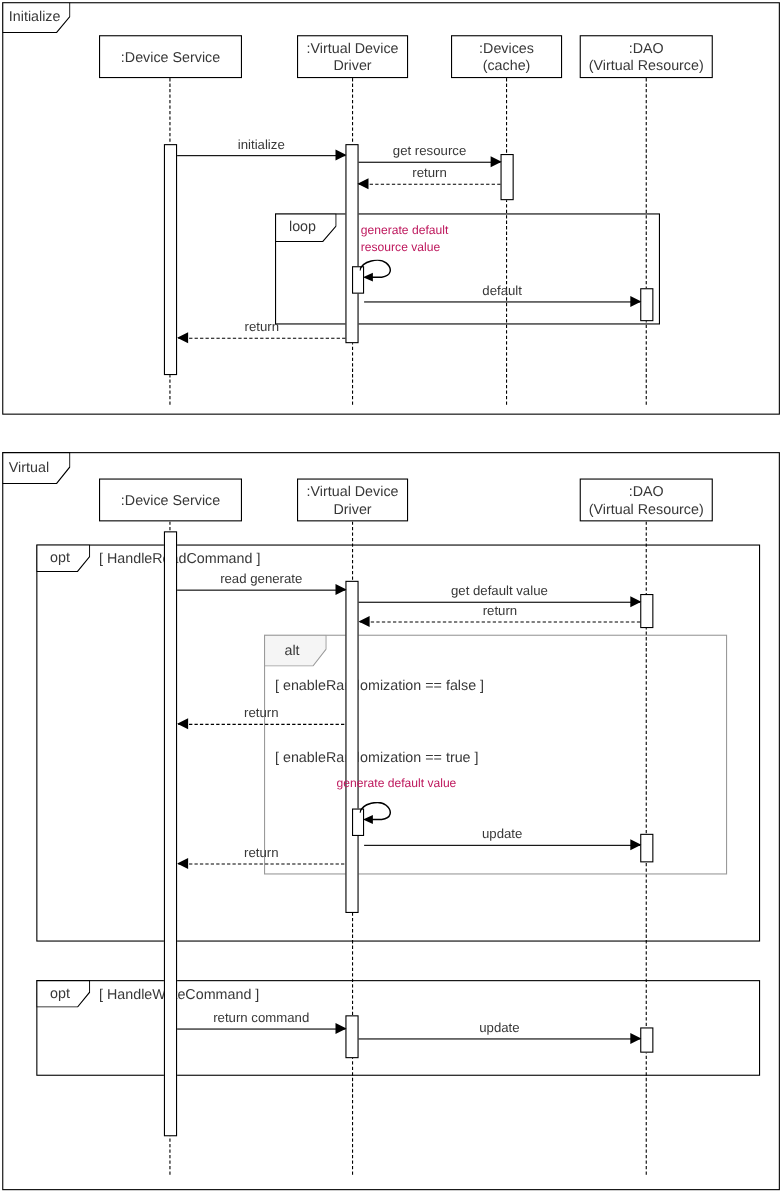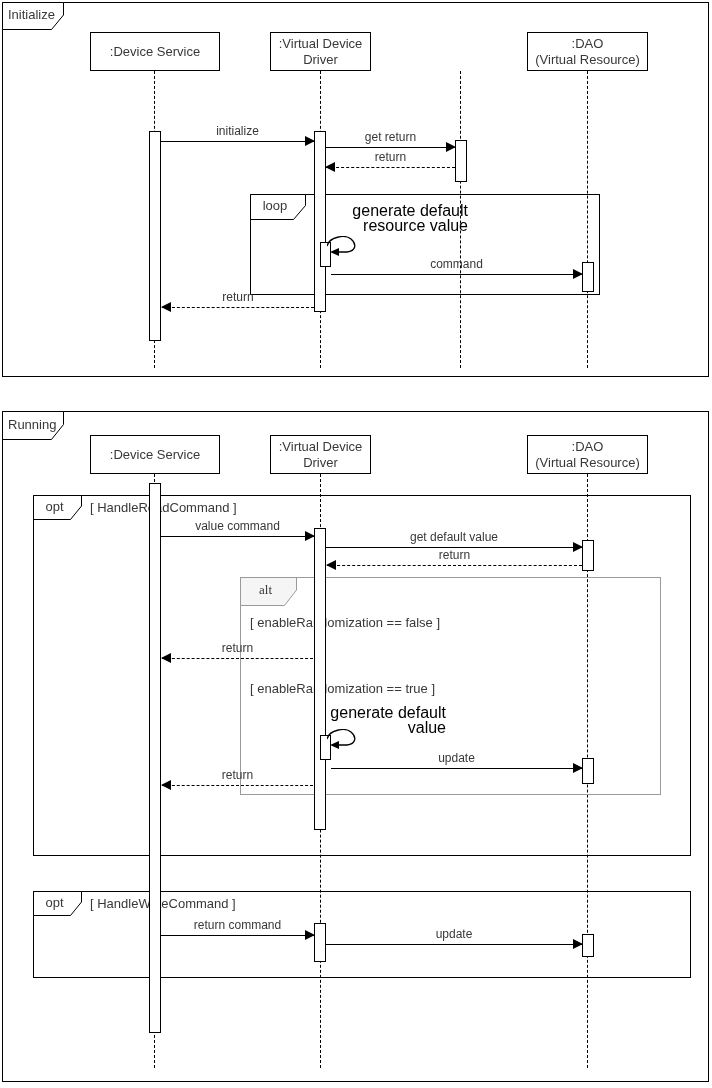--- a/index.html
+++ b/index.html
@@ -30,21 +30,21 @@
   .line{position:absolute;left:0;right:0;top:0;border-top:1px solid #000;}
   .line-dashed{border-top-style:dashed;}
   .ah-r{position:absolute;right:-1px;top:-5px;width:0;height:0;
         border-left:10px solid #000;border-top:5px solid transparent;border-bottom:5px solid transparent;}
   .ah-l{position:absolute;left:-1px;top:-5px;width:0;height:0;
         border-right:10px solid #000;border-top:5px solid transparent;border-bottom:5px solid transparent;}
   .mlabel{
     position:absolute;left:0;right:0;bottom:3px;text-align:center;
     font-size:12px;line-height:14px;color:#383838;white-space:nowrap;
   }
-  .note{position:absolute;font-size:16px;line-height:15px;color:#000000;text-align:right;
+  .note{position:absolute;font-size:11px;line-height:15px;color:#be185d;text-align:left;
         white-space:pre-line;z-index:5;}
   .selfarc{position:absolute;z-index:5;}
 </style>
 </head>
 <body>
 
 <div id="stage">
 
   <div class="frame" style="left:2px;top:2px;width:707px;height:375px;"></div>
 
@@ -56,20 +56,22 @@
   </div>
 
   <div class="lifeline" style="left:154px;top:71px;height:297px;"></div>
   <div class="lifeline" style="left:320px;top:71px;height:297px;"></div>
   <div class="lifeline" style="left:460px;top:71px;height:297px;"></div>
   <div class="lifeline" style="left:587px;top:71px;height:297px;"></div>
 
   <div class="head" style="left:90px;top:32px;width:130px;height:39px;">:Device Service</div>
   <div class="head" style="left:270px;top:32px;width:101px;height:39px;">:Virtual Device
 Driver</div>
+  <div class="head" style="left:410px;top:32px;width:101px;height:39px;">:Devices
+(cache)</div>
   <div class="head" style="left:527px;top:32px;width:121px;height:39px;">:DAO
 (Virtual Resource)</div>
 
   <div class="frag" style="left:250px;top:194px;width:350px;height:101px;"></div>
   <div class="pent" style="left:250px;top:194px;width:56px;height:26px;">
     <svg width="56" height="26" viewBox="0 0 56 26">
       <polygon points="0.5,0.5 55.5,0.5 55.5,11.5 43.5,25.5 0.5,25.5" fill="#ffffff" stroke="#000000"></polygon>
     </svg>
     <span class="pent-label center">loop</span>
   </div>
@@ -82,21 +84,21 @@
 
   <div class="msg" style="left:161px;top:141px;width:153px;">
     <div class="line"></div>
     <div class="ah-r"></div>
     <div class="mlabel">initialize</div>
   </div>
 
   <div class="msg" style="left:326px;top:147px;width:129px;">
     <div class="line"></div>
     <div class="ah-r"></div>
-    <div class="mlabel">get return</div>
+    <div class="mlabel">get resource</div>
   </div>
 
   <div class="msg" style="left:326px;top:167px;width:129px;">
     <div class="line line-dashed"></div>
     <div class="ah-l"></div>
     <div class="mlabel">return</div>
   </div>
 
   <div class="note" style="left:328px;top:203px;width:140px;">generate default
 resource value</div>
@@ -104,36 +106,36 @@
   <div class="selfarc" style="left:327px;top:236px;">
     <svg width="36" height="24" viewBox="0 0 36 24">
       <path d="M 0 10 C 2 1 18 -2 24 3 C 30 8 29 15 20 16 L 11 16" fill="none" stroke="#000000" stroke-width="1.3"></path>
       <polygon points="12,12 3,16 12,20" fill="#000000"></polygon>
     </svg>
   </div>
 
   <div class="msg" style="left:331px;top:274px;width:251px;">
     <div class="line"></div>
     <div class="ah-r"></div>
-    <div class="mlabel">command</div>
+    <div class="mlabel">default</div>
   </div>
 
   <div class="msg" style="left:162px;top:307px;width:152px;">
     <div class="line line-dashed"></div>
     <div class="ah-l"></div>
     <div class="mlabel">return</div>
   </div>
 
   <div class="frame" style="left:2px;top:411px;width:707px;height:671px;"></div>
 
   <div class="pent" style="left:2px;top:411px;width:62px;height:29px;">
     <svg width="62" height="29" viewBox="0 0 62 29">
       <polygon points="0.5,0.5 61.5,0.5 61.5,13.5 49.5,28.5 0.5,28.5" fill="#ffffff" stroke="#000000"></polygon>
     </svg>
-    <span class="pent-label">Running</span>
+    <span class="pent-label">Virtual</span>
   </div>
 
   <div class="lifeline" style="left:154px;top:474px;height:594px;"></div>
   <div class="lifeline" style="left:320px;top:474px;height:594px;"></div>
   <div class="lifeline" style="left:587px;top:474px;height:594px;"></div>
 
   <div class="head" style="left:90px;top:435px;width:130px;height:39px;">:Device Service</div>
   <div class="head" style="left:270px;top:435px;width:101px;height:39px;">:Virtual Device
 Driver</div>
   <div class="head" style="left:527px;top:435px;width:121px;height:39px;">:DAO
@@ -142,21 +144,21 @@
   <div class="frag" style="left:33px;top:495px;width:658px;height:361px;"></div>
   <div class="pent" style="left:33px;top:495px;width:49px;height:25px;">
     <svg width="49" height="25" viewBox="0 0 49 25">
       <polygon points="0.5,0.5 48.5,0.5 48.5,11 37.5,24.5 0.5,24.5" fill="#ffffff" stroke="#000000"></polygon>
     </svg>
     <span class="pent-label center">opt</span>
   </div>
   <div class="guard" style="left:90px;top:495px;height:25px;">[ HandleReadCommand ]</div>
 
   <div class="frag frag-alt" style="left:240px;top:577px;width:421px;height:218px;"></div>
-  <div class="pent" style="left:240px;top:577px;width:57px;height:29px;font-family:Liberation Serif, serif;">
+  <div class="pent" style="left:240px;top:577px;width:57px;height:29px;">
     <svg width="57" height="29" viewBox="0 0 57 29">
       <polygon points="0.5,0.5 56.5,0.5 56.5,13 44.5,28.5 0.5,28.5" fill="#f5f5f5" stroke="#9a9a9a"></polygon>
     </svg>
     <span class="pent-label center">alt</span>
   </div>
   <div class="guard" style="left:250px;top:615px;height:15px;">[ enableRandomization == false ]</div>
   <div class="guard" style="left:250px;top:681px;height:15px;">[ enableRandomization == true ]</div>
 
   <div class="frag" style="left:33px;top:891px;width:658px;height:87px;"></div>
   <div class="pent" style="left:33px;top:891px;width:49px;height:25px;">
@@ -171,21 +173,21 @@
   <div class="activation" style="left:314px;top:528px;height:302px;"></div>
   <div class="activation" style="left:582px;top:540px;height:31px;"></div>
   <div class="activation" style="left:320px;top:735px;height:25px;width:11px;"></div>
   <div class="activation" style="left:582px;top:758px;height:26px;"></div>
   <div class="activation" style="left:314px;top:923px;height:39px;"></div>
   <div class="activation" style="left:582px;top:934px;height:23px;"></div>
 
   <div class="msg" style="left:161px;top:536px;width:153px;">
     <div class="line"></div>
     <div class="ah-r"></div>
-    <div class="mlabel">value command</div>
+    <div class="mlabel">read generate</div>
   </div>
 
   <div class="msg" style="left:326px;top:547px;width:256px;">
     <div class="line"></div>
     <div class="ah-r"></div>
     <div class="mlabel">get default value</div>
   </div>
 
   <div class="msg" style="left:327px;top:565px;width:255px;">
     <div class="line line-dashed"></div>

